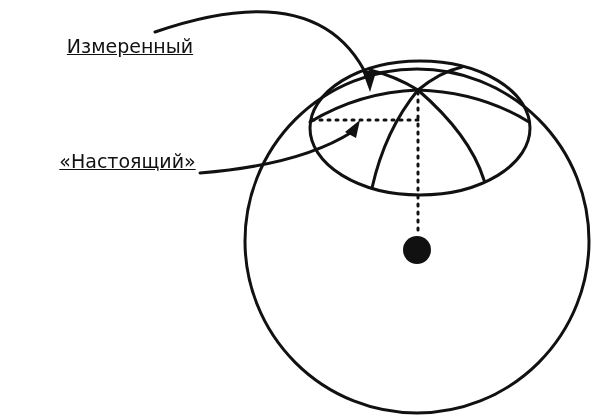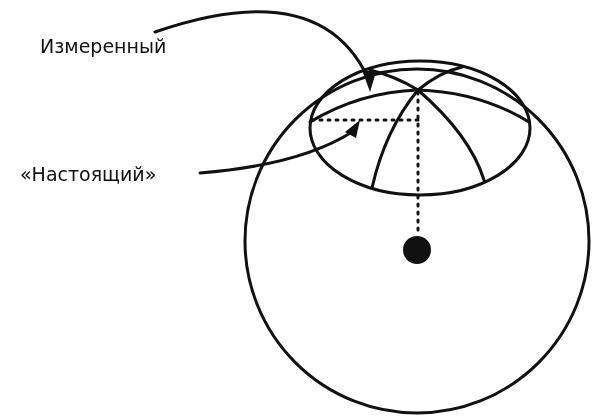--- a/index.html
+++ b/index.html
@@ -3,25 +3,26 @@
 <meta charset="utf-8">
 <style>
   html, body { margin: 0; padding: 0; background: #ffffff; }
   body { width: 602px; height: 420px; position: relative; overflow: hidden; }
   svg { position: absolute; left: 0; top: 0; }
   .label {
     position: absolute;
     font-family: "DejaVu Sans", sans-serif;
     font-size: 19px;
     color: #111;
-    text-align: left;
+    text-align: center;
     line-height: 28px;
+    text-decoration: underline;
   }
   #label-measured { left: 40px; top: 32px; width: 180px; }
-  #label-true { left: 20px; top: 160px; width: 215px; }
+  #label-true { left: 20px; top: 147px; width: 215px; }
 </style>
 </head>
 <body>
 
 <svg width="602" height="420" viewBox="0 0 602 420">
   <g fill="none" stroke="#111" stroke-width="3" stroke-linecap="round">
 
     <circle cx="417" cy="241" r="172"></circle>
 
     <ellipse cx="420" cy="128" rx="110" ry="67"></ellipse>

